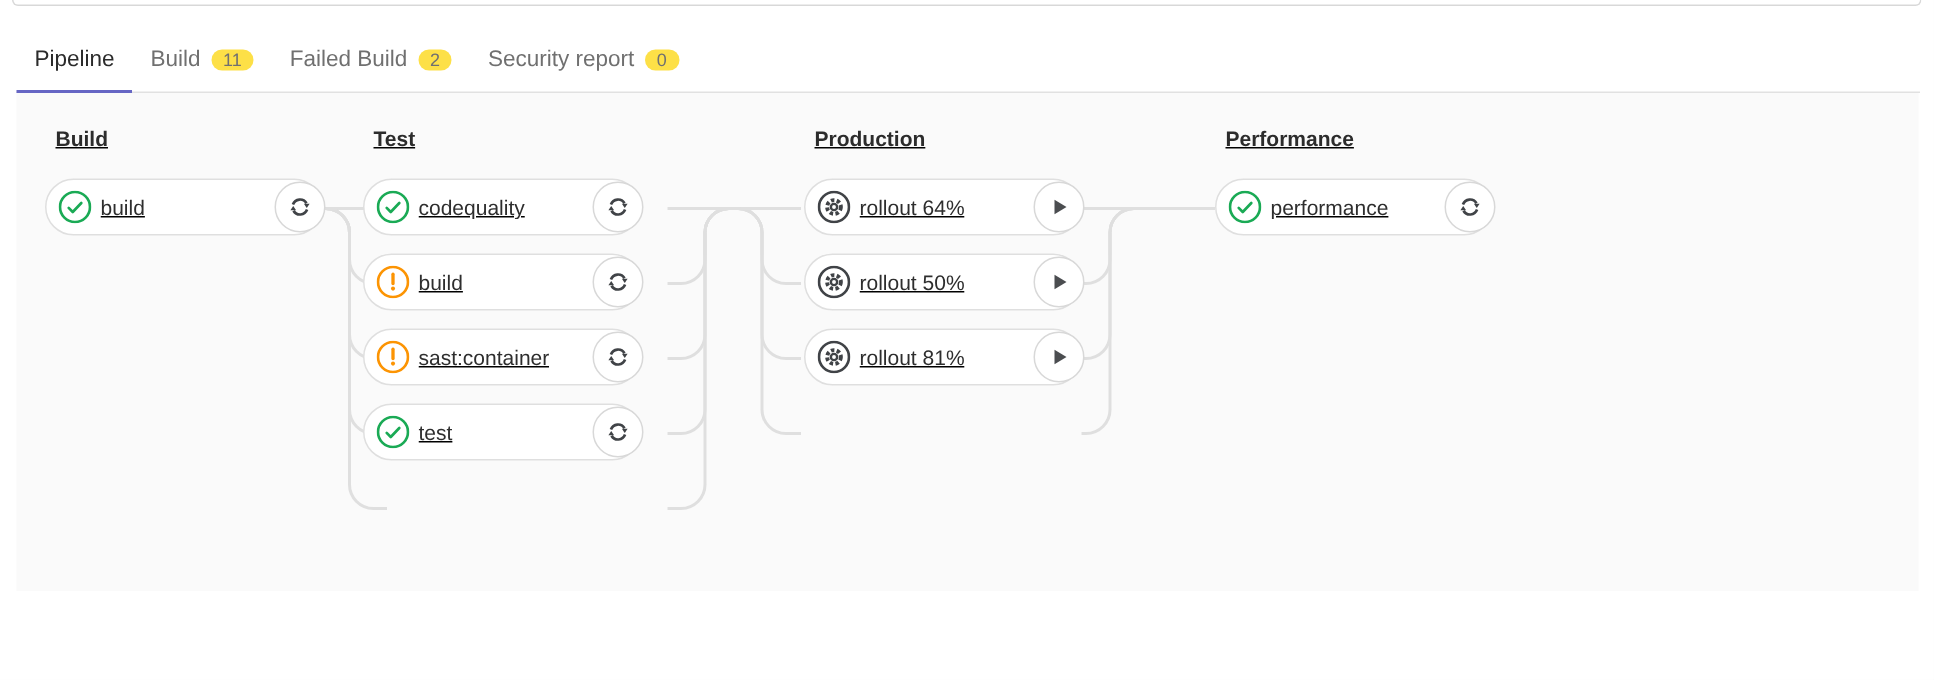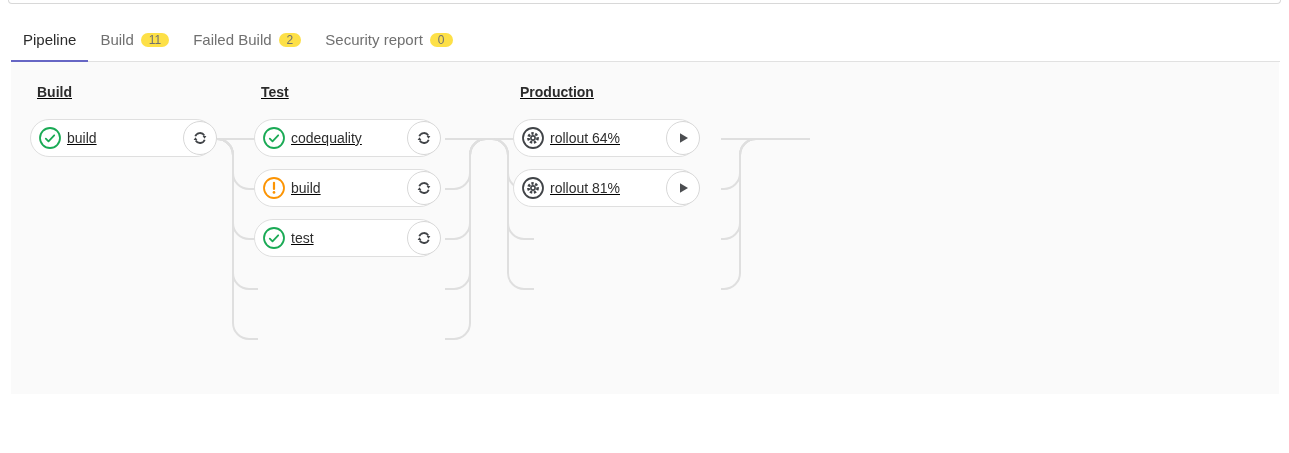--- a/index.html
+++ b/index.html
@@ -91,21 +91,21 @@
                 <path d="M3.3 6.3A5 5 0 0 1 12.33 5.5"></path>
                 <path d="M12.7 9.71A5 5 0 0 1 3.67 10.5"></path>
               </g>
               <polygon points="10.6,5.9 14.4,5.9 12.5,8.7" fill="#404347"></polygon>
               <polygon points="5.4,10.1 1.6,10.1 3.5,7.3" fill="#404347"></polygon>
             </svg>
           </span>
         </button>
       </div>
     </div>
-    <div class="column" style="left: 243px;">
+    <div class="column" style="left: 231px;">
       <div class="stage-name">Test</div>
       <div class="pill">
         <span class="status">
           <svg viewBox="0 0 22 22" width="22" height="22">
             <circle cx="11" cy="11" r="10" fill="#fff" stroke="#1aaa55" stroke-width="1.8"></circle>
             <path d="M6.8 11.6l2.7 2.7 5.7-6" fill="none" stroke="#1aaa55" stroke-width="1.8" stroke-linecap="round" stroke-linejoin="round"></path>
           </svg>
         </span>
         <span class="label">codequality</span>
         <button class="action-btn">
@@ -139,40 +139,62 @@
               </g>
               <polygon points="10.6,5.9 14.4,5.9 12.5,8.7" fill="#404347"></polygon>
               <polygon points="5.4,10.1 1.6,10.1 3.5,7.3" fill="#404347"></polygon>
             </svg>
           </span>
         </button>
       </div>
       <div class="pill">
         <span class="status">
           <svg viewBox="0 0 22 22" width="22" height="22">
+            <circle cx="11" cy="11" r="10" fill="#fff" stroke="#fc9403" stroke-width="1.8"></circle>
+            <path d="M11 5.8v6.2" stroke="#fc9403" stroke-width="2.2" stroke-linecap="round"></path>
+            <circle cx="11" cy="15.4" r="1.35" fill="#fc9403"></circle>
+          </svg>
+        </span>
+        <span class="label">sast:container</span>
+        <button class="action-btn">
+          <span style="display: flex;">
+            <svg viewBox="0 0 16 16" width="16" height="16">
+              <g fill="none" stroke="#404347" stroke-width="1.8">
+                <path d="M3.3 6.3A5 5 0 0 1 12.33 5.5"></path>
+                <path d="M12.7 9.71A5 5 0 0 1 3.67 10.5"></path>
+              </g>
+              <polygon points="10.6,5.9 14.4,5.9 12.5,8.7" fill="#404347"></polygon>
+              <polygon points="5.4,10.1 1.6,10.1 3.5,7.3" fill="#404347"></polygon>
+            </svg>
+          </span>
+        </button>
+      </div>
+      <div class="pill">
+        <span class="status">
+          <svg viewBox="0 0 22 22" width="22" height="22">
             <circle cx="11" cy="11" r="10" fill="#fff" stroke="#1aaa55" stroke-width="1.8"></circle>
             <path d="M6.8 11.6l2.7 2.7 5.7-6" fill="none" stroke="#1aaa55" stroke-width="1.8" stroke-linecap="round" stroke-linejoin="round"></path>
           </svg>
         </span>
         <span class="label">test</span>
         <button class="action-btn">
           <span style="display: flex;">
             <svg viewBox="0 0 16 16" width="16" height="16">
               <g fill="none" stroke="#404347" stroke-width="1.8">
                 <path d="M3.3 6.3A5 5 0 0 1 12.33 5.5"></path>
                 <path d="M12.7 9.71A5 5 0 0 1 3.67 10.5"></path>
               </g>
               <polygon points="10.6,5.9 14.4,5.9 12.5,8.7" fill="#404347"></polygon>
               <polygon points="5.4,10.1 1.6,10.1 3.5,7.3" fill="#404347"></polygon>
             </svg>
           </span>
         </button>
       </div>
     </div>
-    <div class="column" style="left: 502px;">
+    <div class="column" style="left: 525px;">
       <div class="stage-name">Production</div>
       <div class="pill">
         <span class="status">
           <svg viewBox="0 0 22 22" width="22" height="22">
             <circle cx="11" cy="11" r="10" fill="#fff" stroke="#404347" stroke-width="1.8"></circle>
             <circle cx="11" cy="11" r="4.6" fill="none" stroke="#404347" stroke-width="2.6" stroke-dasharray="2.3 1.6"></circle>
             <circle cx="11" cy="11" r="2.1" fill="none" stroke="#404347" stroke-width="1.6"></circle>
           </svg>
         </span>
         <span class="label">rollout 64%</span>
@@ -185,23 +207,64 @@
         </button>
       </div>
       <div class="pill">
         <span class="status">
           <svg viewBox="0 0 22 22" width="22" height="22">
             <circle cx="11" cy="11" r="10" fill="#fff" stroke="#404347" stroke-width="1.8"></circle>
             <circle cx="11" cy="11" r="4.6" fill="none" stroke="#404347" stroke-width="2.6" stroke-dasharray="2.3 1.6"></circle>
             <circle cx="11" cy="11" r="2.1" fill="none" stroke="#404347" stroke-width="1.6"></circle>
           </svg>
         </span>
+        <span class="label">rollout 50%</span>
+        <button class="action-btn">
+          <span style="display: flex;">
+            <svg viewBox="0 0 16 16" width="16" height="16">
+              <path d="M5 3.2v9.6L13 8Z" fill="#4b4d50"></path>
+            </svg>
+          </span>
+        </button>
+      </div>
+      <div class="pill">
+        <span class="status">
+          <svg viewBox="0 0 22 22" width="22" height="22">
+            <circle cx="11" cy="11" r="10" fill="#fff" stroke="#404347" stroke-width="1.8"></circle>
+            <circle cx="11" cy="11" r="4.6" fill="none" stroke="#404347" stroke-width="2.6" stroke-dasharray="2.3 1.6"></circle>
+            <circle cx="11" cy="11" r="2.1" fill="none" stroke="#404347" stroke-width="1.6"></circle>
+          </svg>
+        </span>
         <span class="label">rollout 81%</span>
         <button class="action-btn">
           <span style="display: flex;">
             <svg viewBox="0 0 16 16" width="16" height="16">
               <path d="M5 3.2v9.6L13 8Z" fill="#4b4d50"></path>
             </svg>
           </span>
         </button>
       </div>
     </div>
+    <div class="column" style="left: 799px;">
+      <div class="stage-name">Performance</div>
+      <div class="pill">
+        <span class="status">
+          <svg viewBox="0 0 22 22" width="22" height="22">
+            <circle cx="11" cy="11" r="10" fill="#fff" stroke="#1aaa55" stroke-width="1.8"></circle>
+            <path d="M6.8 11.6l2.7 2.7 5.7-6" fill="none" stroke="#1aaa55" stroke-width="1.8" stroke-linecap="round" stroke-linejoin="round"></path>
+          </svg>
+        </span>
+        <span class="label">performance</span>
+        <button class="action-btn">
+          <span style="display: flex;">
+            <svg viewBox="0 0 16 16" width="16" height="16">
+              <g fill="none" stroke="#404347" stroke-width="1.8">
+                <path d="M3.3 6.3A5 5 0 0 1 12.33 5.5"></path>
+                <path d="M12.7 9.71A5 5 0 0 1 3.67 10.5"></path>
+              </g>
+              <polygon points="10.6,5.9 14.4,5.9 12.5,8.7" fill="#404347"></polygon>
+              <polygon points="5.4,10.1 1.6,10.1 3.5,7.3" fill="#404347"></polygon>
+            </svg>
+          </span>
+        </button>
+      </div>
+    </div>
   </div>
 
 </body></html>

